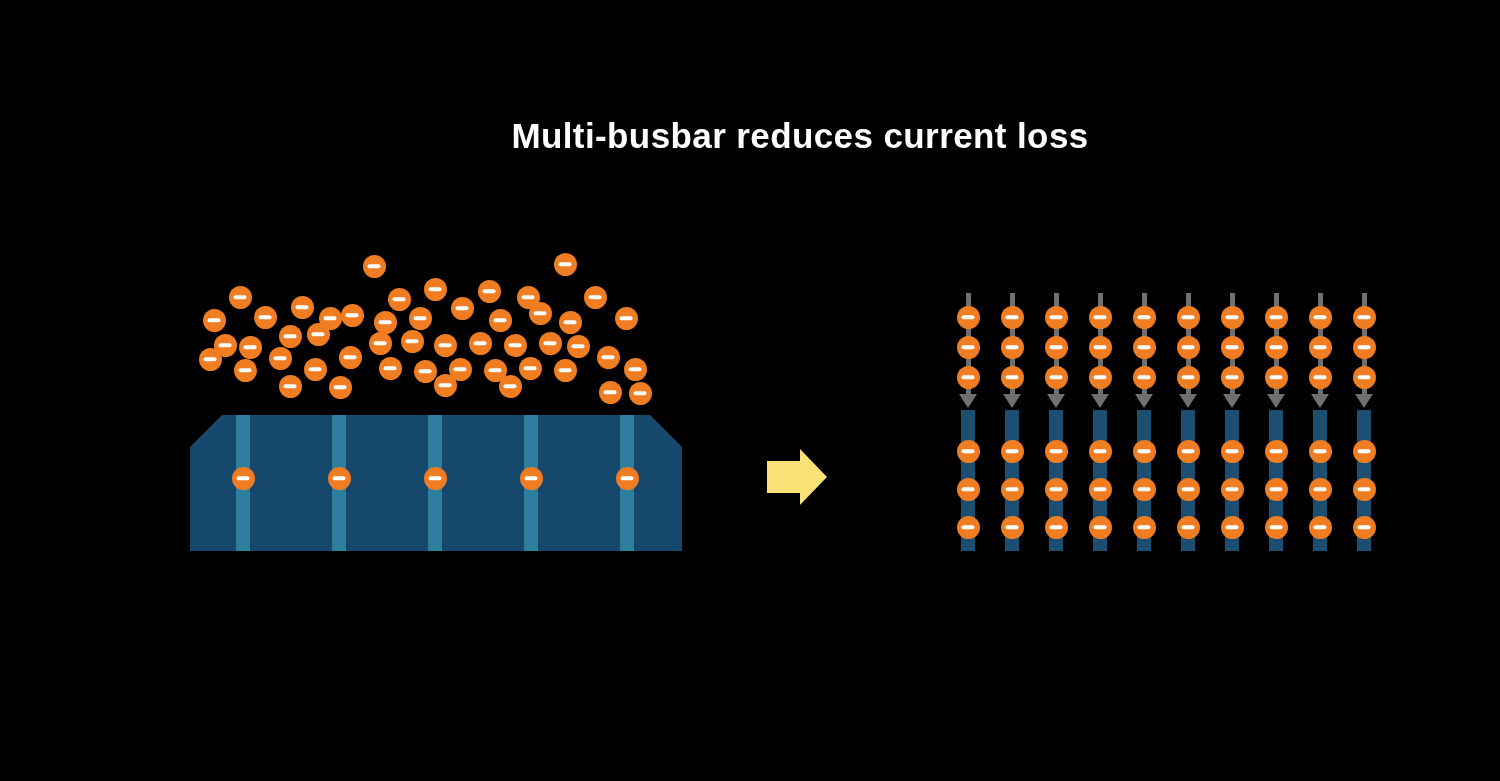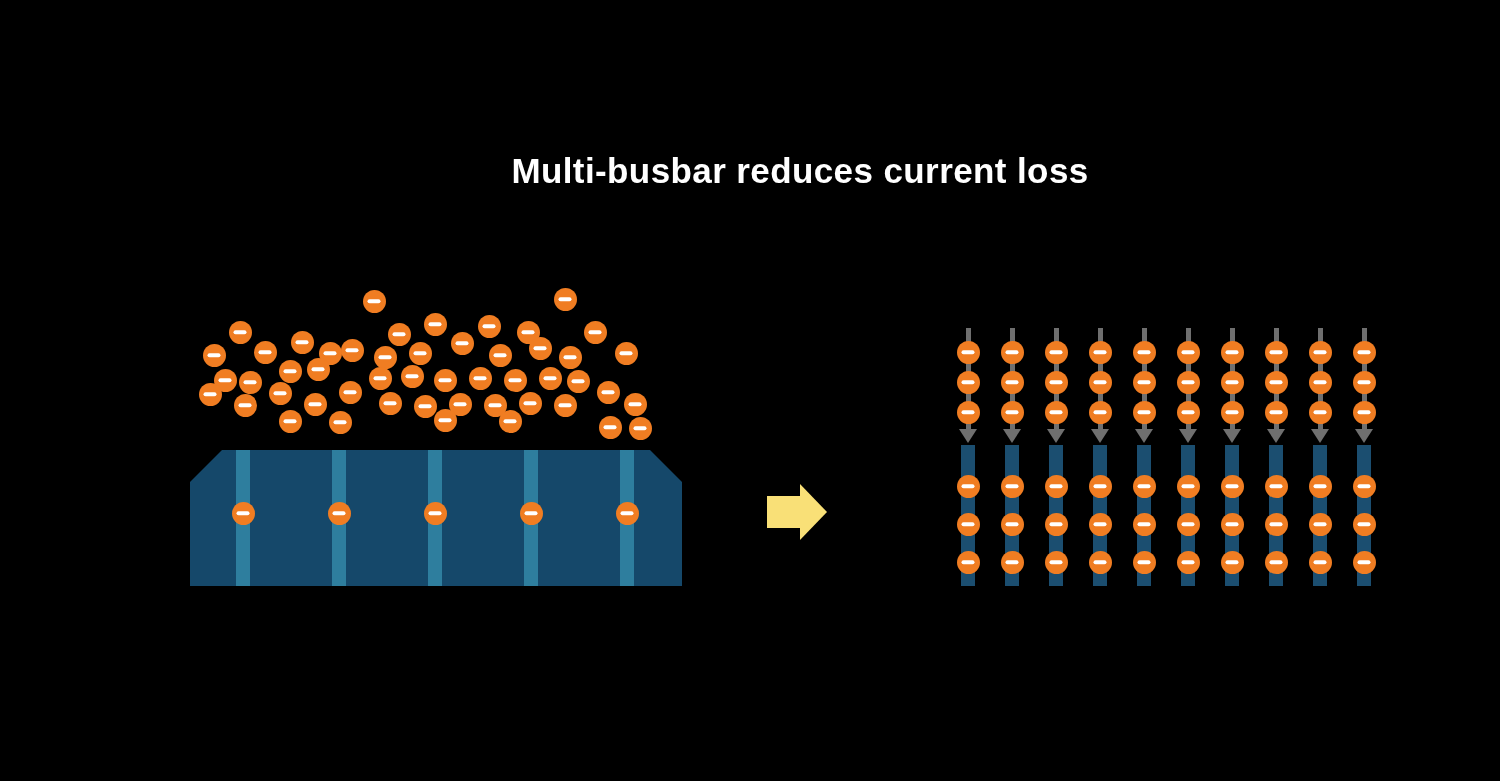--- a/index.html
+++ b/index.html
@@ -5,21 +5,20 @@
   * { margin: 0; padding: 0; box-sizing: border-box; }
   html, body { background: #000; }
   body { font-family: "Liberation Sans", sans-serif; }
 
   .canvas {
     position: relative;
     width: 1500px;
     height: 551px;
     background: var(--background, #000);
     overflow: hidden;
-    margin-top: 35px;
   }
 
   .title {
     position: absolute;
     top: 116px;
     left: 800px;
     transform: translateX(-50%);
     color: var(--title, #fff);
     font-size: 35px;
     font-weight: 700;

